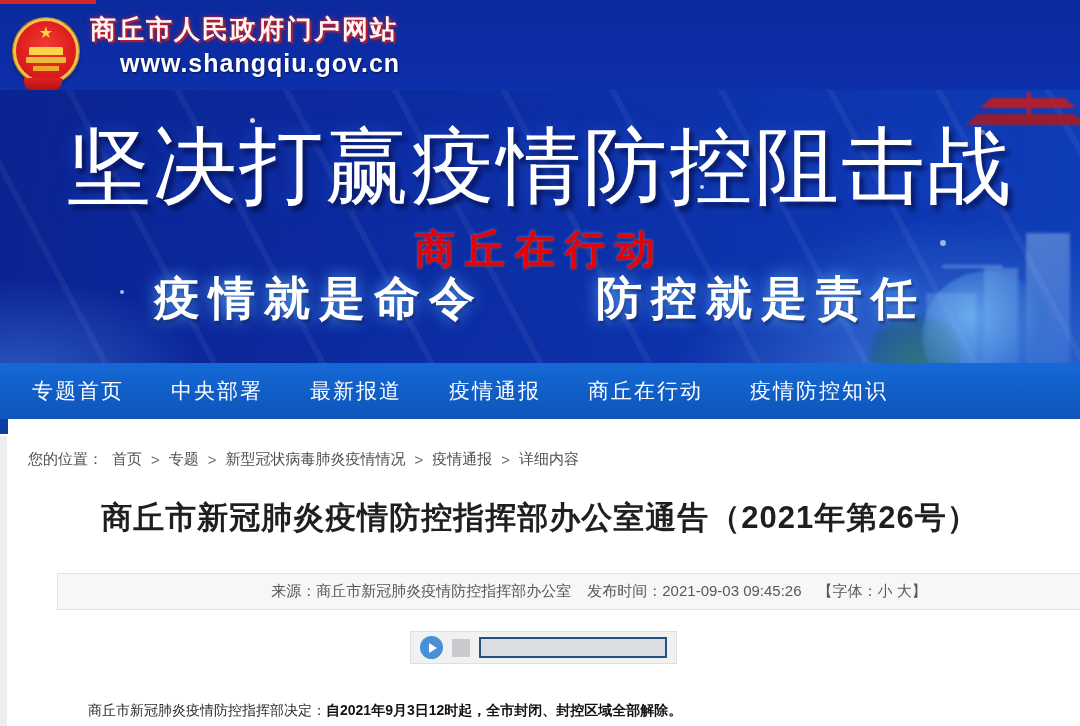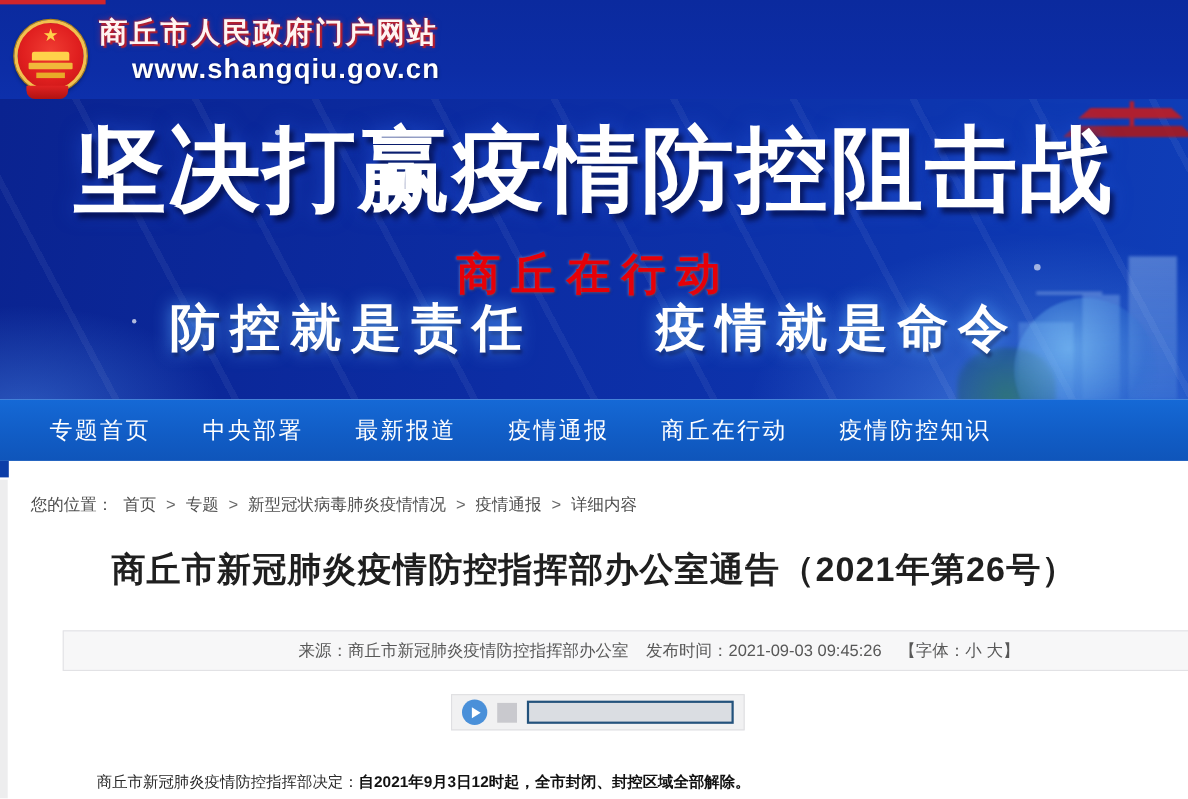--- a/index.html
+++ b/index.html
@@ -47,34 +47,34 @@
   .buildings{position:absolute;bottom:0;right:0;width:190px;height:150px;filter:blur(1.5px);opacity:.8;}
   .b1{position:absolute;bottom:0;right:10px;width:44px;height:130px;background:linear-gradient(rgba(190,225,255,.45),rgba(120,180,240,.2));}
   .b2{position:absolute;bottom:0;right:62px;width:34px;height:95px;background:linear-gradient(rgba(170,215,255,.4),rgba(110,170,235,.18));}
   .b3{position:absolute;bottom:0;right:104px;width:50px;height:70px;background:linear-gradient(rgba(150,205,255,.35),rgba(100,160,230,.15));}
   .crane{position:absolute;bottom:95px;right:78px;width:60px;height:3px;background:rgba(200,230,255,.4);}
   .sphere{position:absolute;bottom:-38px;right:28px;width:130px;height:130px;border-radius:50%;filter:blur(1px);
     background:radial-gradient(circle at 38% 35%, rgba(140,215,255,.55), rgba(40,110,210,.25) 60%, transparent 75%);}
   .trees{position:absolute;bottom:-8px;right:120px;width:90px;height:55px;border-radius:50% 50% 0 0;filter:blur(2px);
     background:radial-gradient(circle at 50% 80%, rgba(40,120,60,.55), rgba(20,80,40,.25) 70%, transparent 80%);}
 
-  .main-slogan{position:absolute;top:8px;left:0;width:100%;text-align:center;
-    font-size:84px;font-weight:700;color:#ffffff;letter-spacing:2px;white-space:nowrap;
+  .main-slogan{position:absolute;top:20px;left:0;width:100%;text-align:center;
+    font-size:84px;font-weight:400;color:#ffffff;letter-spacing:2px;white-space:nowrap;
     text-shadow:4px 5px 5px rgba(0,5,50,.65), 0 0 18px rgba(40,90,220,.6);}
   .badge{position:absolute;top:132px;left:0;width:100%;text-align:center;
     font-size:40px;font-weight:900;color:#e60008;letter-spacing:10px;
     text-shadow:0 0 3px rgba(255,255,255,.45),1px 1px 2px rgba(60,0,0,.6);}
   .sub-slogan{position:absolute;top:178px;left:0;width:100%;display:flex;justify-content:center;gap:112px;
     font-size:46px;font-weight:900;color:#ffffff;letter-spacing:9px;
     text-shadow:0 0 16px rgba(90,170,255,.95), 2px 3px 3px rgba(0,0,45,.55);}
 
   
   .nav{position:absolute;top:363px;left:0;width:1080px;height:56px;
     background:linear-gradient(180deg,#1569d6 0%,#115dc6 55%,#0f55ba 100%);
-    display:flex;align-items:center;padding-left:45px;box-sizing:border-box;gap:47px;}
+    display:flex;align-items:center;padding-left:32px;box-sizing:border-box;gap:47px;}
   .nav-item{color:#ffffff;font-size:21px;letter-spacing:2px;cursor:pointer;white-space:nowrap;}
 
   .corner-chip{position:absolute;top:419px;left:0;width:8px;height:15px;background:#0c3ea8;}
   .left-strip{position:absolute;top:436px;left:0;width:7px;height:290px;background:#ededee;}
 
   
   .breadcrumb{position:absolute;top:450px;left:28px;font-size:15px;color:#4f4f4f;display:flex;gap:9px;align-items:center;}
   .breadcrumb .crumb{color:#4f4f4f;cursor:pointer;}
   .breadcrumb .sep{color:#6a6a6a;}
 
@@ -135,22 +135,22 @@
       <div class="b1"></div>
       <div class="b2"></div>
       <div class="b3"></div>
     </div>
     <div class="trees"></div>
     <div class="sphere"></div>
 
     <div class="main-slogan">坚决打赢疫情防控阻击战</div>
     <div class="badge">商丘在行动</div>
     <div class="sub-slogan">
+      <span>疫情就是命令</span>
       <span>防控就是责任</span>
-      <span>疫情就是命令</span>
     </div>
   </div>
 
   <div class="nav">
     <div class="nav-item">专题首页</div>
     <div class="nav-item">中央部署</div>
     <div class="nav-item">最新报道</div>
     <div class="nav-item">疫情通报</div>
     <div class="nav-item">商丘在行动</div>
     <div class="nav-item">疫情防控知识</div>

